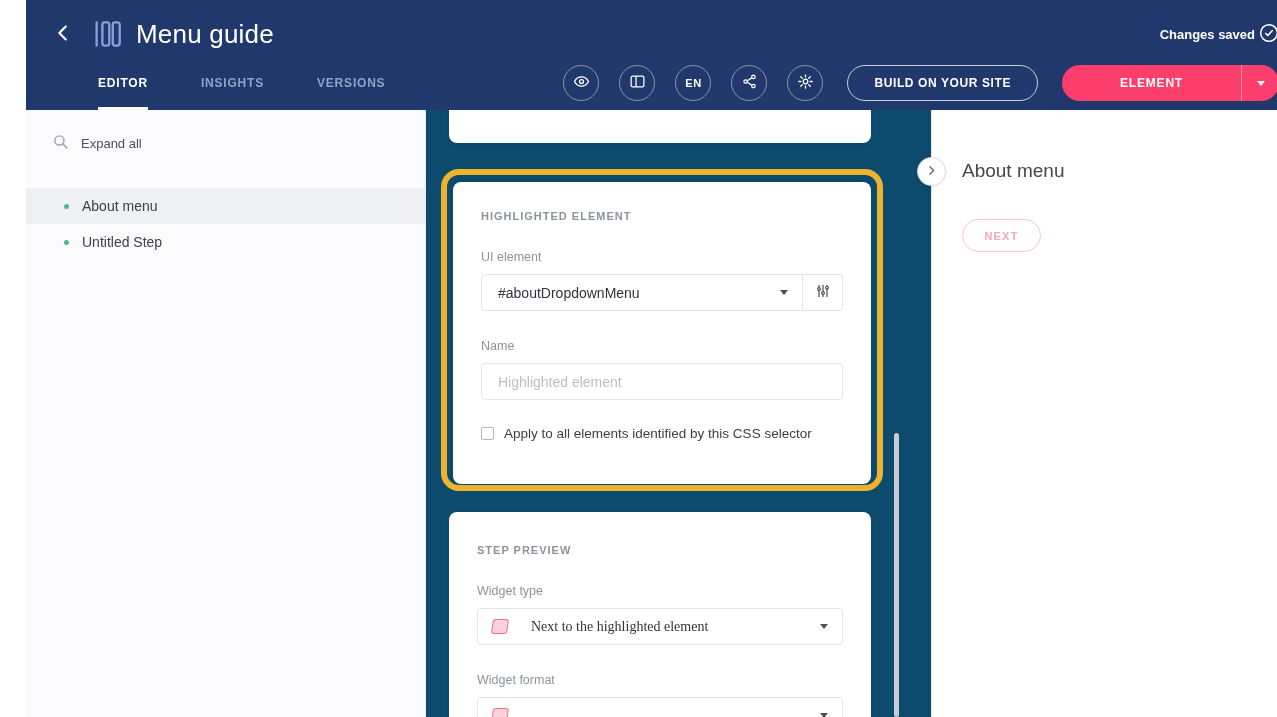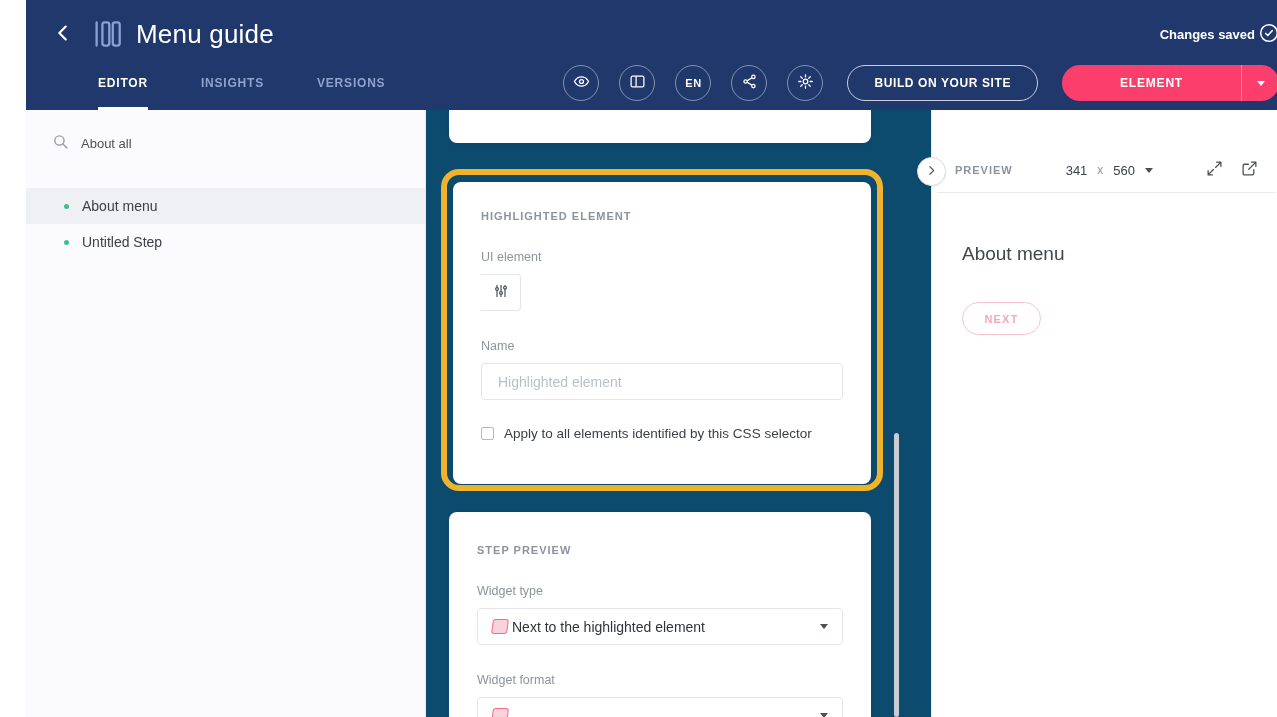--- a/index.html
+++ b/index.html
@@ -62,21 +62,21 @@
   .select-value { flex:1; font-size:14px; color:#2f343a; }
   .sliders-btn { width:40px; height:37px; border:1px solid #e2e5ea; border-left:none; border-radius:0 4px 4px 0; background:#fff; display:flex; align-items:center; justify-content:center; cursor:pointer; flex:0 0 auto; }
   .sliders-btn svg { width:16px; height:16px; }
   .text-input { width:100%; height:37px; border:1px solid #e2e5ea; border-radius:4px; margin-top:10px; padding:0 16px; font-size:14px; color:#2f343a; font-family:inherit; outline:none; background:#fff; }
   .text-input::placeholder { color:#b9bfc8; }
   .checkbox-row { display:flex; align-items:center; gap:10px; margin-top:26px; cursor:pointer; }
   .checkbox { width:13px; height:13px; border:1px solid #b3b9c1; border-radius:2px; background:#fff; flex:0 0 auto; }
   .checkbox-label { font-size:13.5px; color:#3a3f46; }
 
   .step-card { position:absolute; left:23px; top:402px; width:422px; height:420px; padding:32px 28px 0; }
-  .widget-select { height:37px; border:1px solid #e2e5ea; border-radius:4px; background:#fff; display:flex; align-items:center; gap:4px; padding:0 14px; margin-top:10px; cursor:pointer; }
+  .widget-select { height:37px; border:1px solid #e2e5ea; border-radius:4px; background:#fff; display:flex; align-items:center; gap:23px; padding:0 14px; margin-top:10px; cursor:pointer;font-family:Liberation Serif, serif; }
   .widget-icon { width:16px; height:15px; border:1.5px solid #ef6f8e; background:#fbd2db; border-radius:3px; transform:skewX(-8deg); flex:0 0 auto; }
   .widget-value { flex:1; font-size:14px; color:#2f343a; }
 
   .scroll-thumb { position:absolute; right:32px; top:323px; bottom:0; width:5px; background:#c9ccd2; border-radius:3px; }
 
   
   .preview-panel { width:372px; flex:0 0 372px; background:#fff; border-left:1px solid #e8eaee; position:relative; }
   .collapse-btn { position:absolute; left:-15px; top:47px; width:29px; height:29px; border-radius:50%; background:#fff; border:1px solid #d9dce2; box-shadow:0 1px 3px rgba(0,0,0,0.08); display:flex; align-items:center; justify-content:center; cursor:pointer; z-index:2; }
   .collapse-btn svg { width:13px; height:13px; }
   .preview-toolbar { margin:38px 27px 0 5px; height:45px; border-bottom:1px solid #e9ebef; display:flex; align-items:center; padding:0 18px; }
@@ -180,21 +180,21 @@
   <div class="content">
 
     <aside class="sidebar">
       <div class="search-row">
         <span>
           <svg viewBox="0 0 24 24" fill="none" stroke="#9aa0a9" stroke-width="2" stroke-linecap="round">
               <circle cx="10.5" cy="10.5" r="6.5"></circle>
               <path d="M15.5 15.5L21 21"></path>
             </svg>
         </span>
-        <span class="expand-all">About all</span>
+        <span class="expand-all">Expand all</span>
       </div>
       <ul class="step-list">
         <li class="step-item selected">
           <span class="step-dot"></span>
           <span>About menu</span>
         </li>
         <li class="step-item">
           <span class="step-dot"></span>
           <span>Untitled Step</span>
         </li>
@@ -204,20 +204,24 @@
     <main class="canvas">
 
       <div class="card partial-card"></div>
 
       <div class="highlight-ring">
         <div class="card he-card">
           <div class="section-title">HIGHLIGHTED ELEMENT</div>
 
           <div class="field-label">UI element</div>
           <div class="field-row">
+            <div class="select-box">
+              <span class="select-value">#aboutDropdownMenu</span>
+              <span class="caret"></span>
+            </div>
             <button class="sliders-btn">
               <span>
                 <svg viewBox="0 0 24 24" fill="none" stroke="#4b5056" stroke-width="1.8">
                     <path d="M6 3v18M12 3v18M18 3v18"></path>
                     <circle cx="6" cy="9" r="2.1" fill="#fff"></circle>
                     <circle cx="12" cy="15" r="2.1" fill="#fff"></circle>
                     <circle cx="18" cy="7" r="2.1" fill="#fff"></circle>
                   </svg>
               </span>
             </button>
@@ -256,41 +260,20 @@
 
     <section class="preview-panel">
       <button class="collapse-btn">
         <span>
           <svg viewBox="0 0 24 24" fill="none" stroke="#5a5f66" stroke-width="2.2" stroke-linecap="round" stroke-linejoin="round">
               <path d="M9 5l7 7-7 7"></path>
             </svg>
         </span>
       </button>
 
-      <div class="preview-toolbar">
-        <span class="preview-title">PREVIEW</span>
-        <div class="dims">
-          <span>341</span>
-          <span class="sep">x</span>
-          <span>560</span>
-          <span class="caret"></span>
-        </div>
-        <div class="preview-icons">
-          <span>
-            <svg viewBox="0 0 24 24" fill="none" stroke="#4b5057" stroke-width="1.8" stroke-linecap="round" stroke-linejoin="round">
-                <path d="M15 3h6v6M9 21H3v-6M21 3l-7.5 7.5M3 21l7.5-7.5"></path>
-              </svg>
-          </span>
-          <span>
-            <svg viewBox="0 0 24 24" fill="none" stroke="#4b5057" stroke-width="1.8" stroke-linecap="round" stroke-linejoin="round">
-                <path d="M18 13.5V19a2 2 0 0 1-2 2H5a2 2 0 0 1-2-2V8a2 2 0 0 1 2-2h5.5M15 3h6v6M21 3l-10 10"></path>
-              </svg>
-          </span>
-        </div>
-      </div>
 
       <div class="preview-body">
         <div class="preview-heading">About menu</div>
         <button class="next-btn">NEXT</button>
       </div>
     </section>
 
   </div>
 </div>
 

